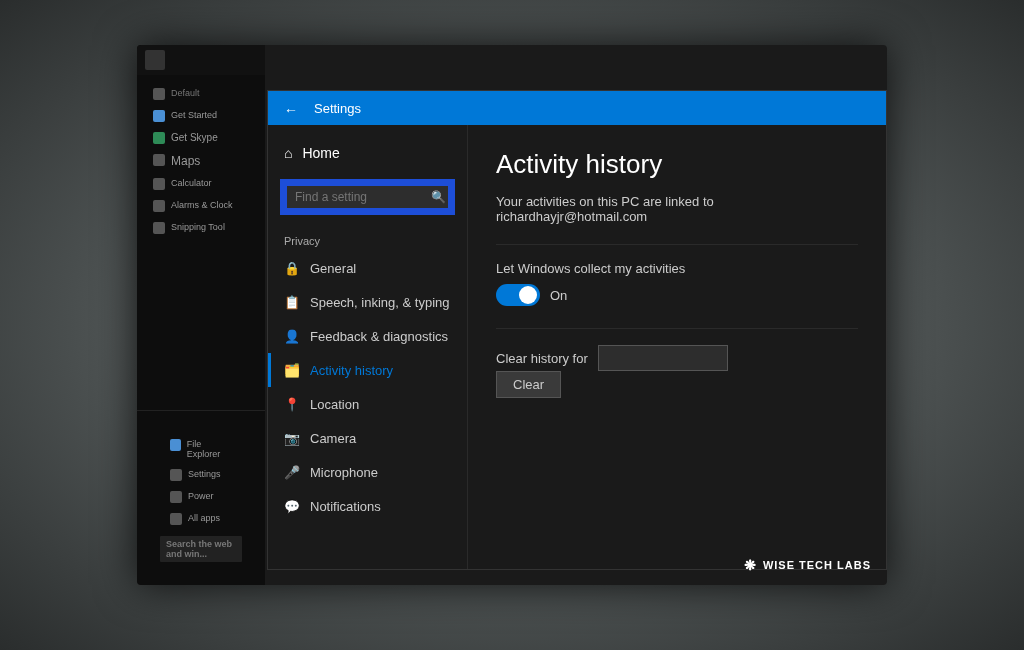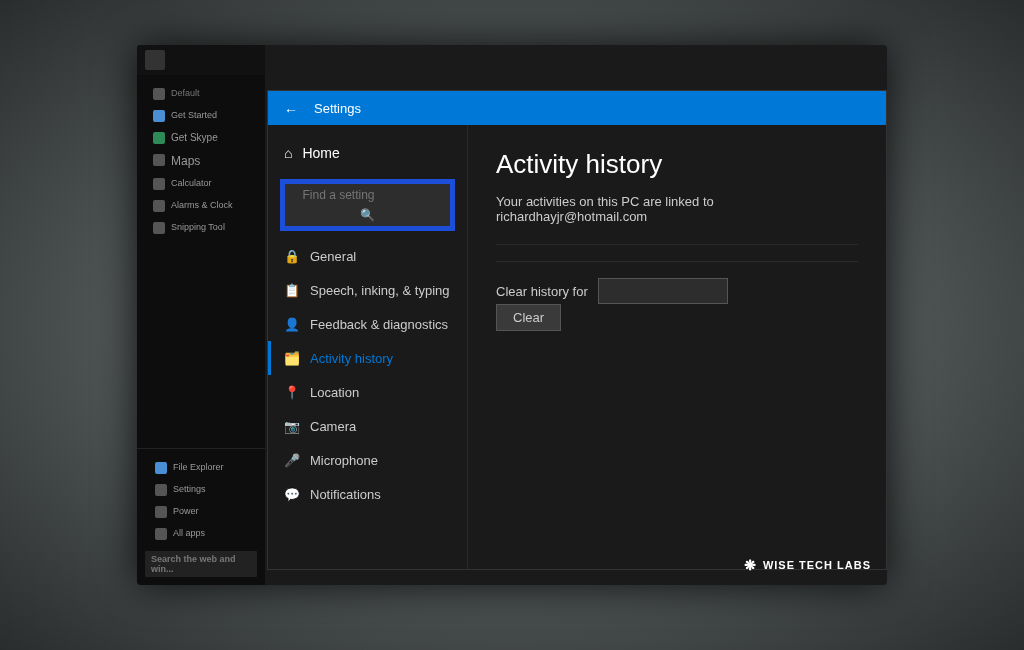--- a/index.html
+++ b/index.html
@@ -87,26 +87,25 @@
       align-items: center;
       gap: 10px;
       padding: 10px 16px;
       color: #ffffff;
       font-size: 14px;
     }
 
     .nav-search {
       margin: 8px 12px;
       background: #2d2d2d;
-      border: 5px solid #1d4ed8;
+      border: 7px solid #1d4ed8;
       display: flex;
       align-items: center;
       padding: 4px 8px;
       gap: 6px;
-      flex-direction: column;
     }
 
     .nav-search input {
       background: transparent;
       border: none;
       outline: none;
       color: #aaa;
       font-size: 12px;
       width: 130px;
     }
@@ -354,21 +353,21 @@
         </div>
       <div class="bg-taskbar-item">
           <div class="bg-taskbar-icon"></div>
           <span style="color:#999;font-size:9px;">Alarms &amp; Clock</span>
         </div>
       <div class="bg-taskbar-item">
           <div class="bg-taskbar-icon"></div>
           <span style="color:#999;font-size:9px;">Snipping Tool</span>
         </div>
     </div>
-    <div style="position:absolute; bottom:0; left:0; right:0; padding:8px; border-top:1px solid #222;">
+    <div style="position:absolute; bottom:0; left:0; right:0; padding:23px; border-top:1px solid #222;">
       <div class="bg-taskbar-item">
           <div class="bg-taskbar-icon" style="background:#4a8fd4;"></div>
           <span style="color:#999;font-size:9px;">File Explorer</span>
         </div>
       <div class="bg-taskbar-item">
           <div class="bg-taskbar-icon"></div>
           <span style="color:#999;font-size:9px;">Settings</span>
         </div>
       <div class="bg-taskbar-item">
           <div class="bg-taskbar-icon"></div>
@@ -394,20 +393,21 @@
       <nav class="nav-panel">
         <div class="nav-home">
           <span>⌂</span>
           <span>Home</span>
         </div>
         <div class="nav-search">
           <input type="text" placeholder="Find a setting" style="">
           <span class="nav-search-icon">🔍</span>
         </div>
 
+        <div class="nav-section-label">Privacy</div>
 
         <div class="nav-item">
           <span class="nav-icon">🔒</span>
           <span>General</span>
         </div>
         <div class="nav-item">
           <span class="nav-icon">📋</span>
           <span>Speech, inking, &amp; typing</span>
         </div>
         <div class="nav-item">
@@ -435,21 +435,28 @@
           <span>Notifications</span>
         </div>
       </nav>
 
       <main class="main-content">
         <h1 class="page-title">Activity history</h1>
         <p class="account-link">Your activities on this PC are linked to richardhayjr@hotmail.com</p>
 
         <hr class="divider">
 
-
+        <p class="collect-label">Let Windows collect my activities</p>
+
+        <div class="toggle-row">
+          <div class="toggle">
+            <div class="toggle-thumb"></div>
+          </div>
+          <span class="toggle-status">On</span>
+        </div>
 
         <hr class="divider">
 
 
         <div class="clear-row">
           <span class="clear-label">Clear history for</span>
           <input class="clear-input" type="text" style="">
         </div>
 
         <button class="clear-button">Clear</button>

